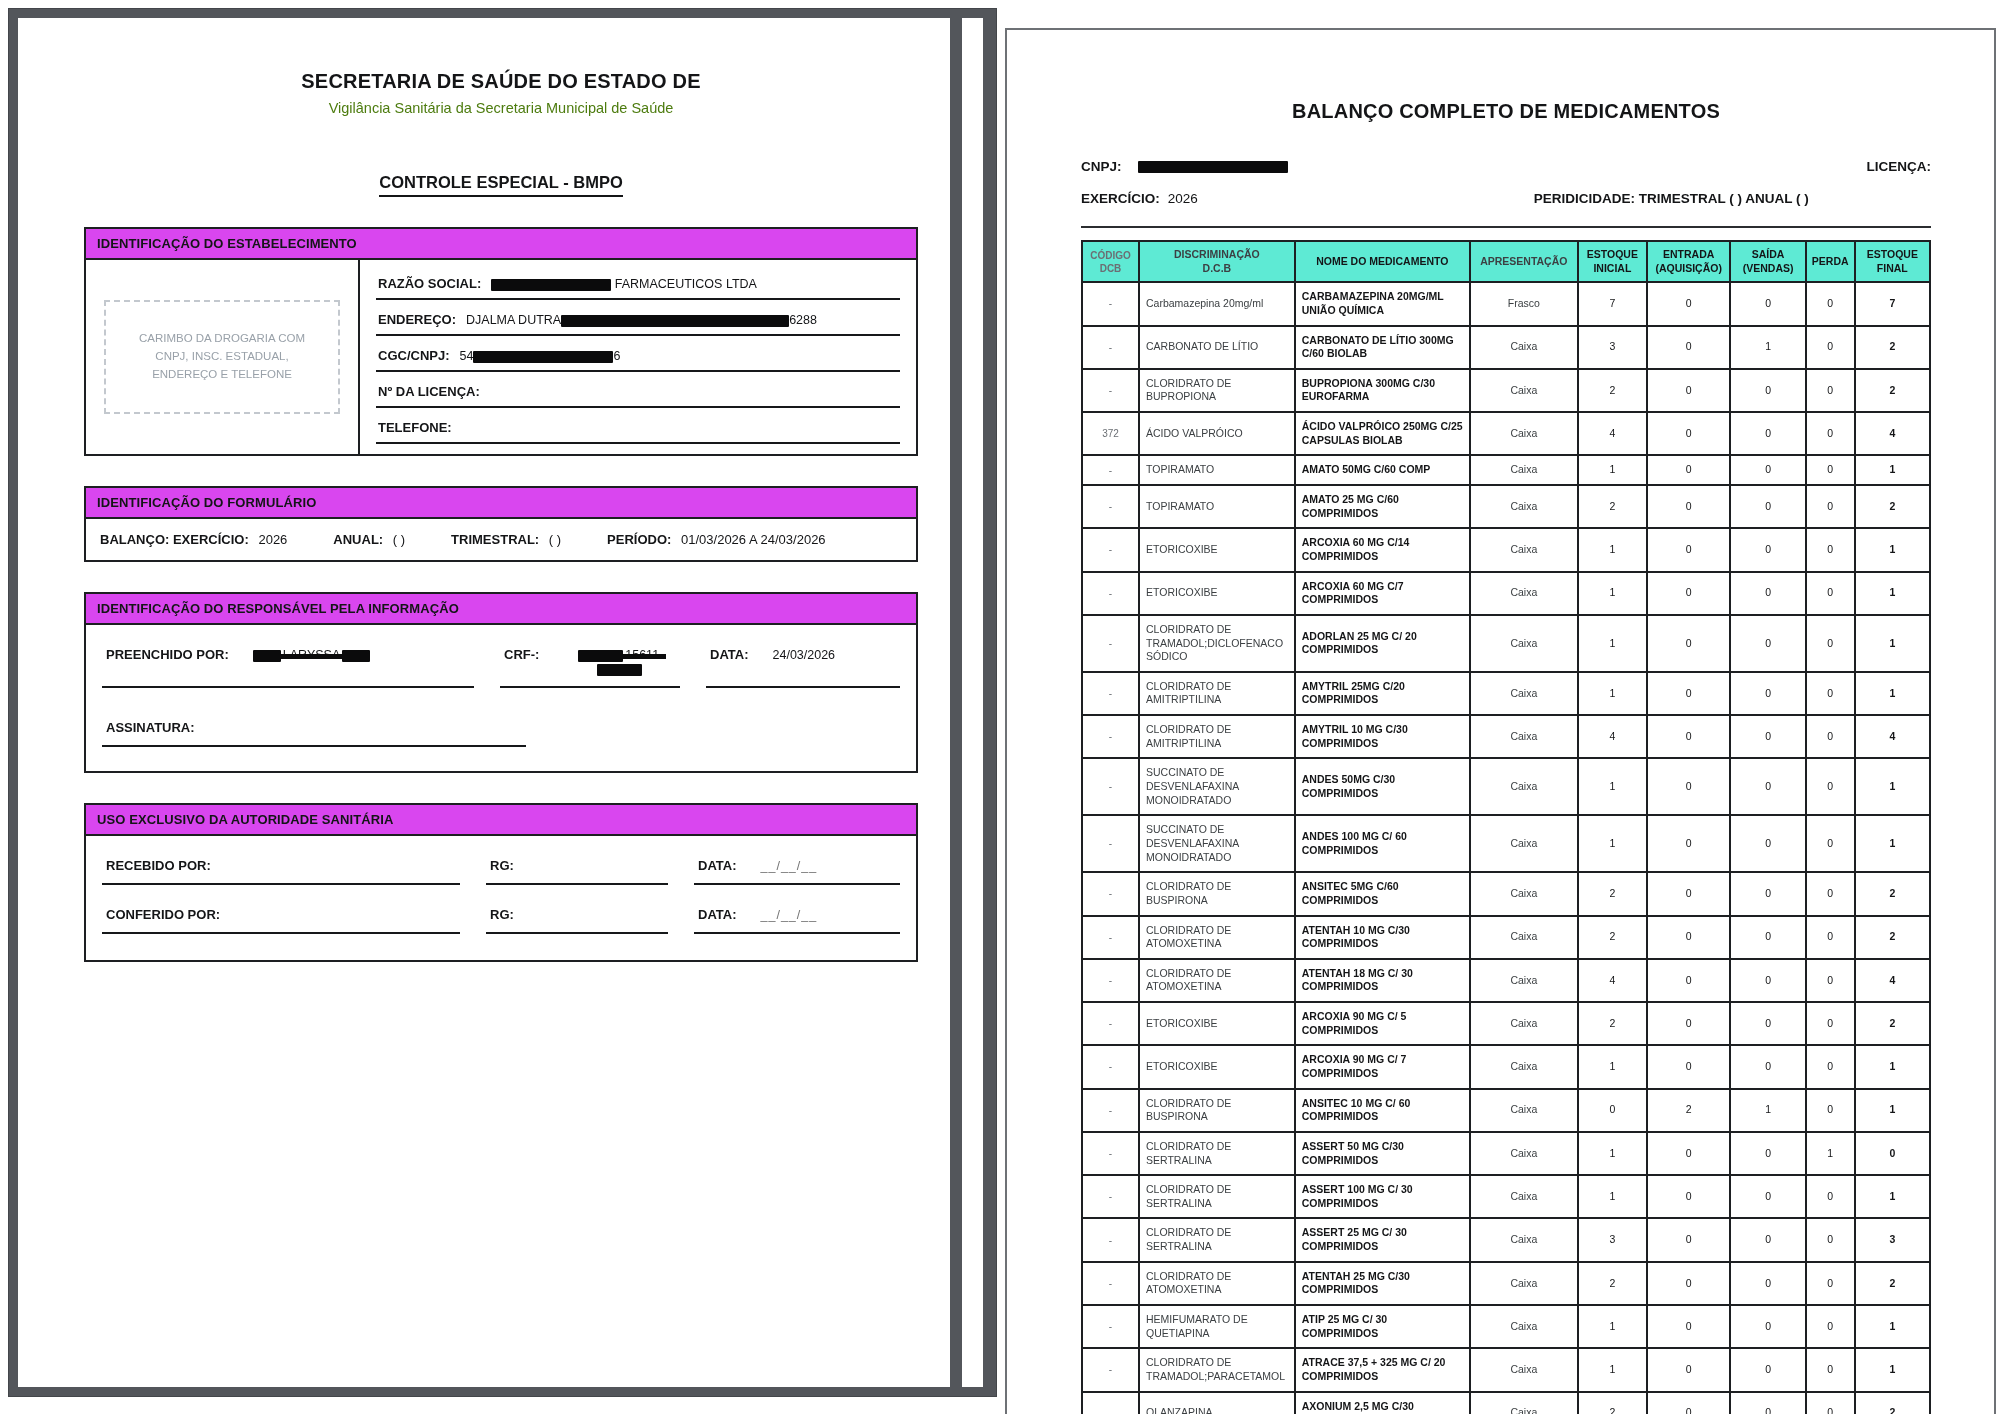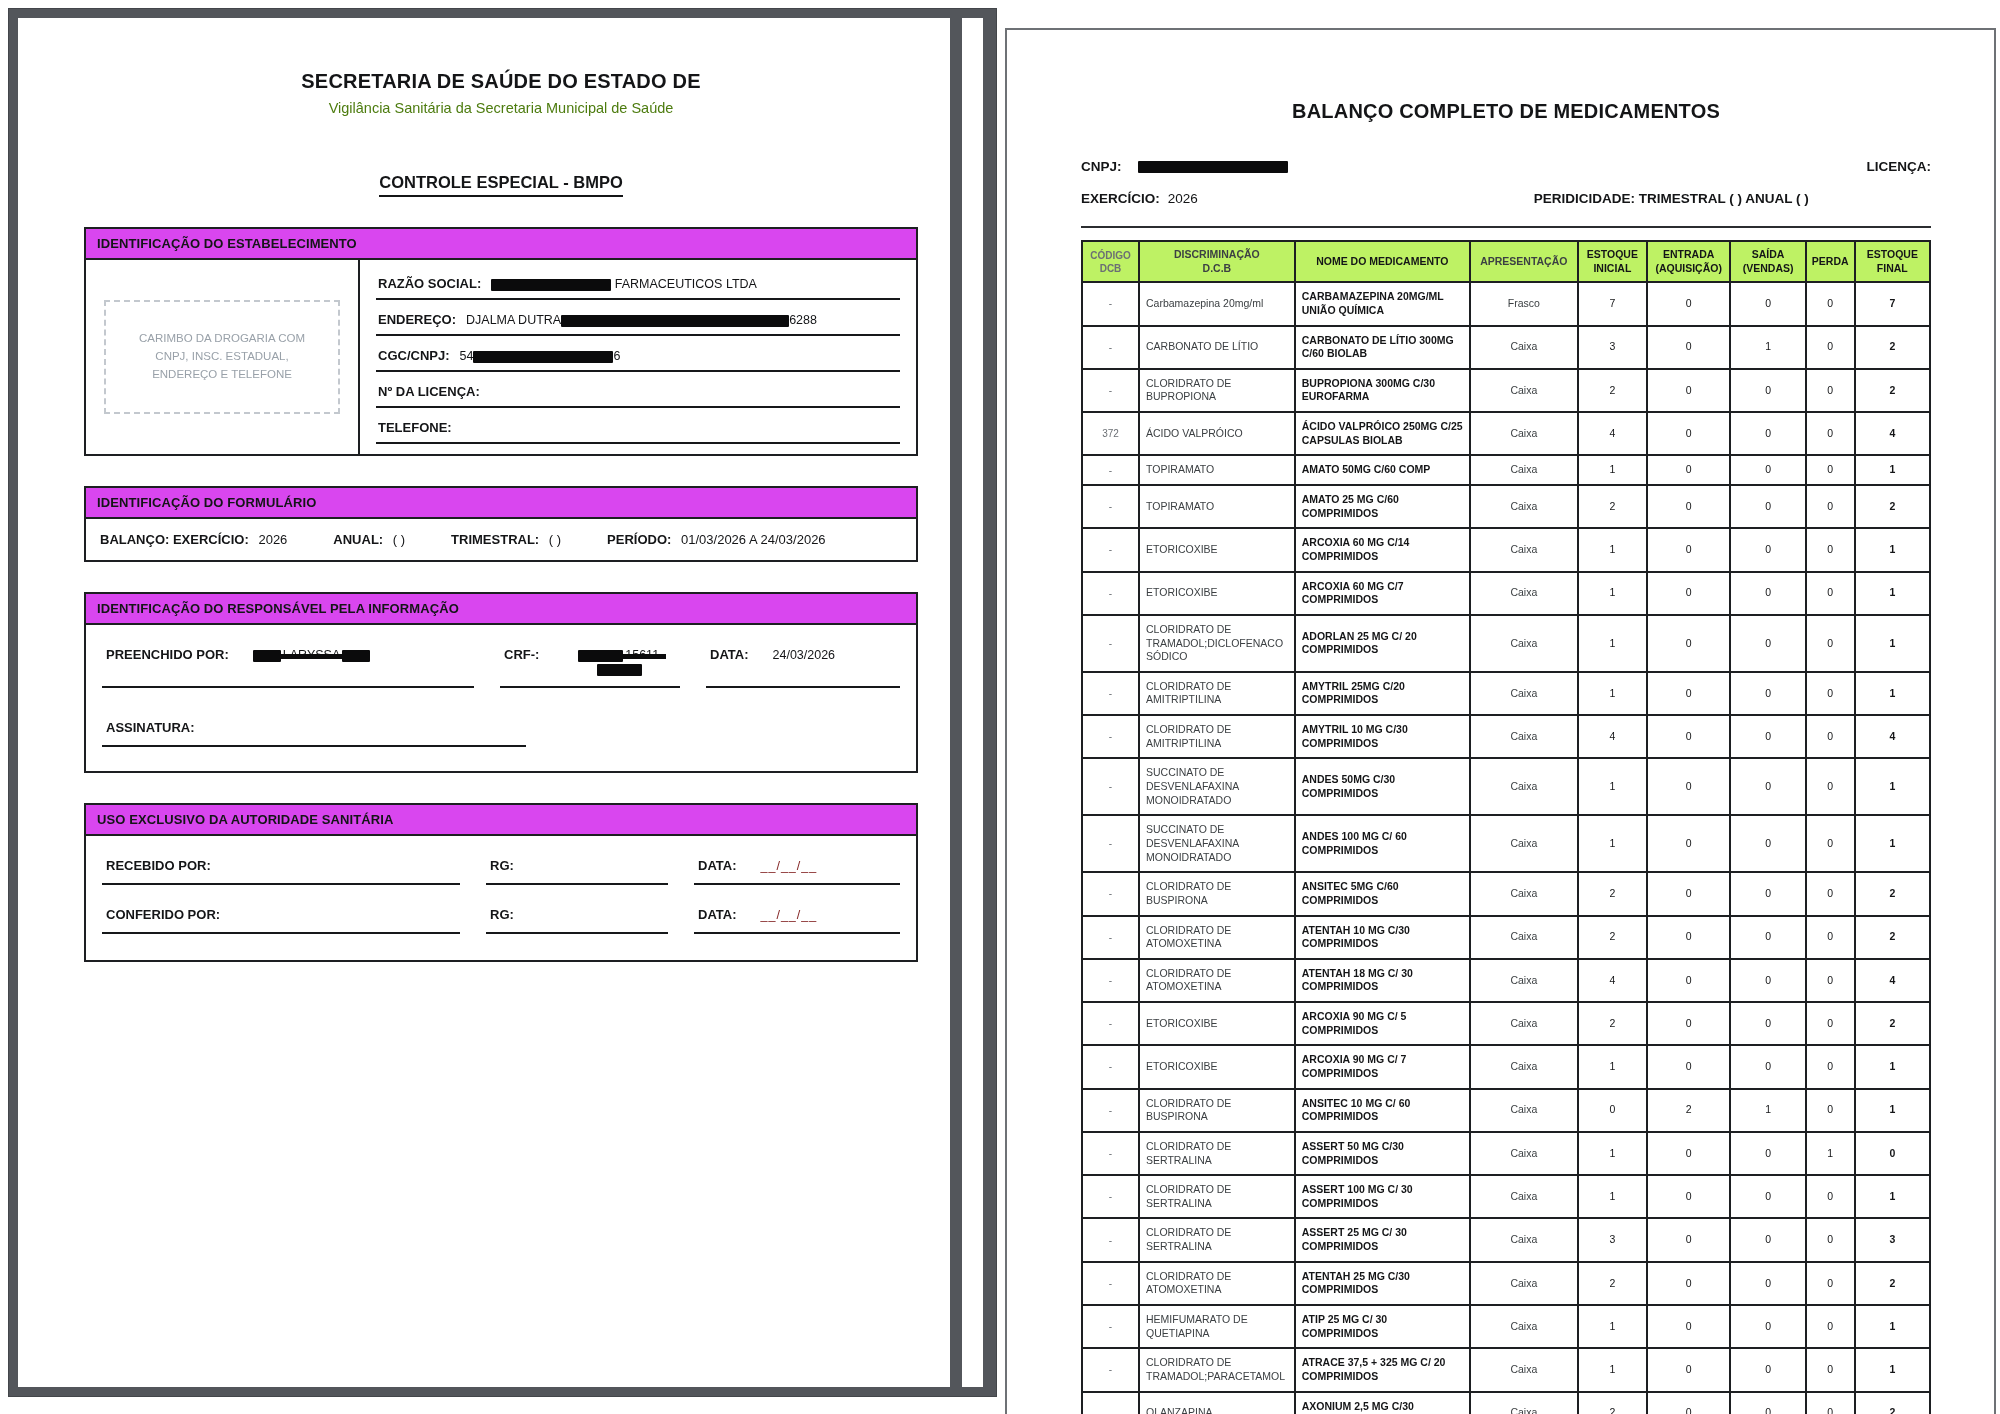--- a/index.html
+++ b/index.html
@@ -51,38 +51,38 @@
 
   
   .rrow { display:flex; gap:26px; margin:20px 16px 0; font-size:12.5px; }
   .uf { border-bottom:2px solid #16181a; padding:2px 4px 10px; display:flex; gap:14px; align-items:baseline;text-align:center; }
   .uf b { font-size:13px; white-space:nowrap; }
   .uf .val { margin-left:10px; }
   .g1 { flex:0 0 372px; } .g2 { flex:0 0 180px; } .g3 { flex:1; }
   .h1 { flex:1; } .h2 { flex:0 0 182px; } .h3 { flex:0 0 206px; }
   .sig { margin:30px 16px 24px; width:424px; }
   .auth-pad { padding-bottom:26px; }
-  .dateslots { letter-spacing:1px; color:#7f1d1d; }
+  .dateslots { letter-spacing:1px; color:#737373; }
 
   
   .rpage { position:absolute; left:1005px; top:28px; width:991px; height:1390px;
            background:#ffffff; border:2px solid #6e7175; border-bottom:none; }
   .rcontent { padding:70px 63px 0 74px; }
   .rtitle { text-align:center; font-size:20px; font-weight:bold; letter-spacing:.2px; }
   .meta1 { display:flex; justify-content:space-between; align-items:center; margin-top:36px;
            font-size:13.5px; font-weight:bold; }
   .meta1 .left { display:flex; align-items:center; gap:16px; }
   .meta2 { display:flex; margin-top:17px; font-size:13.5px; font-weight:bold; align-items:baseline; }
   .meta2 .val { font-weight:normal; margin-left:8px; }
   .peri { margin-left:336px; }
   .rule { border:none; border-top:2px solid #2b2d30; margin:20px 0 12px; }
 
   table.med { width:100%; border-collapse:collapse; }
   .med th, .med td { border:2px solid #1d1f22; }
-  .med th { background:#bef264; font-size:10.5px; font-weight:bold; padding:6px 3px;
+  .med th { background:#5eead4; font-size:10.5px; font-weight:bold; padding:6px 3px;
             white-space:pre-line; line-height:1.3; text-align:center; }
   .med td { font-size:10.5px; padding:7px 6px; line-height:1.3; vertical-align:middle; }
   .med .c0 { width:56px;  text-align:center; color:#6b6f74; font-size:10px; }
   .med .c1 { width:138px; color:#3c4043; }
   .med .c2 { width:172px; font-weight:bold; }
   .med .c3 { width:106px; text-align:center; color:#3c4043; }
   .med .c4 { width:68px;  text-align:center; }
   .med .c5 { width:82px;  text-align:center; }
   .med .c6 { width:74px;  text-align:center; }
   .med .c7 { width:48px;  text-align:center; }

